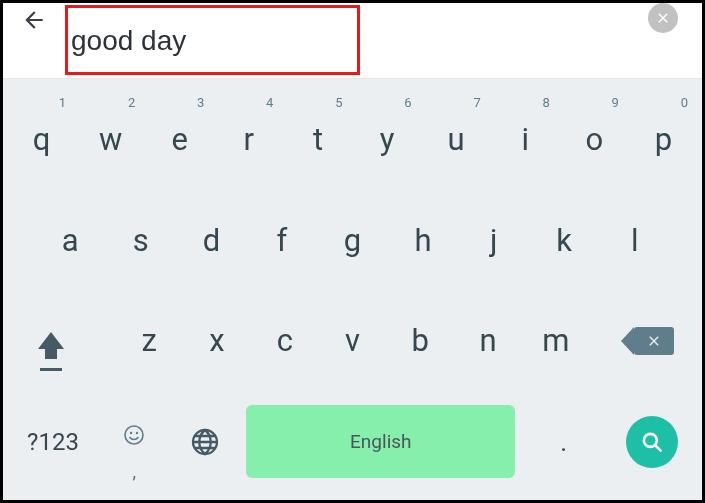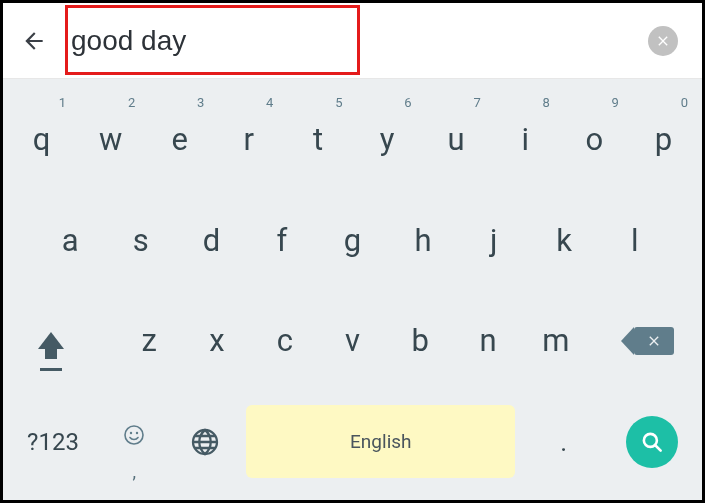--- a/index.html
+++ b/index.html
@@ -4,21 +4,20 @@
   <style>
     * { box-sizing: border-box; margin: 0; padding: 0; }
     html, body { width: 705px; height: 503px; overflow: hidden; }
     body {
       font-family: Roboto, Arial, sans-serif;
       background: #fff;
       border: 3px solid #000;
     }
     .search-bar {
       display: flex;
-      align-items: center;
       height: 76px;
       padding: 0 14px;
       border-bottom: 1px solid #e7e7e7;
       position: relative;
     }
     .back-arrow {
       width: 34px;
       height: 34px;
       display: flex;
       align-items: center;
@@ -88,21 +87,21 @@
       color: #607d8b;
     }
     .row2 { padding: 0 28px; }
     .row3 .shift-key, .row3 .backspace-key { flex: 1.3; }
     .row3 .spacer-narrow { flex: 0.3; }
     .row4 .sym-key { flex: 1.3; font-size: 24px; }
     .row4 .emoji-key, .row4 .globe-key { flex: 1; }
     .row4 .space-key {
       flex: 3.8;
       margin: 14px 6px;
-      background: #fef9c3;
+      background: #86efac;
       border-radius: 6px;
       font-size: 19px;
       color: #4a555d;
     }
     .row4 .period-key { flex: 1.2; font-size: 26px; }
     .row4 .search-key { flex: 1.3; }
     .shift-icon {
       width: 0; height: 0;
       border-left: 13px solid transparent;
       border-right: 13px solid transparent;

